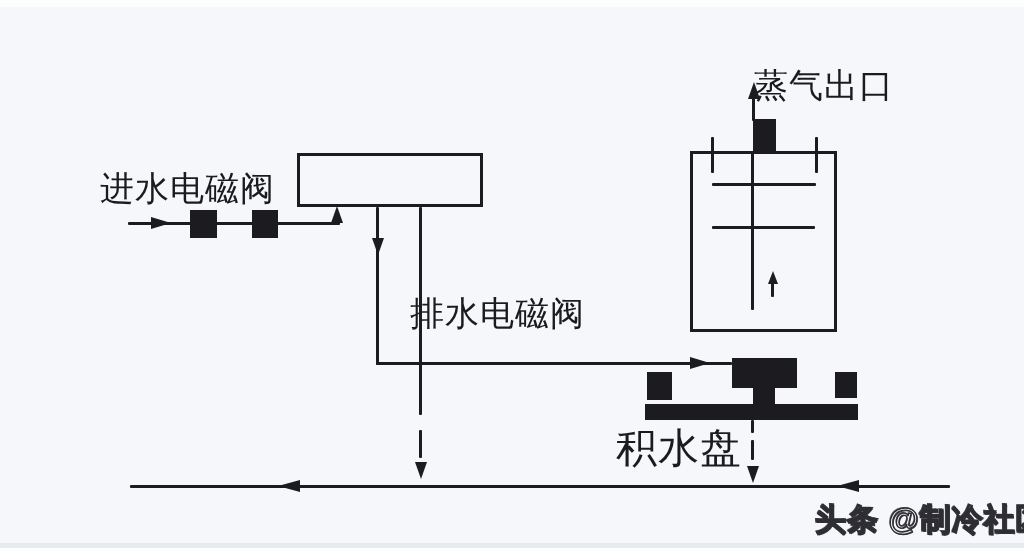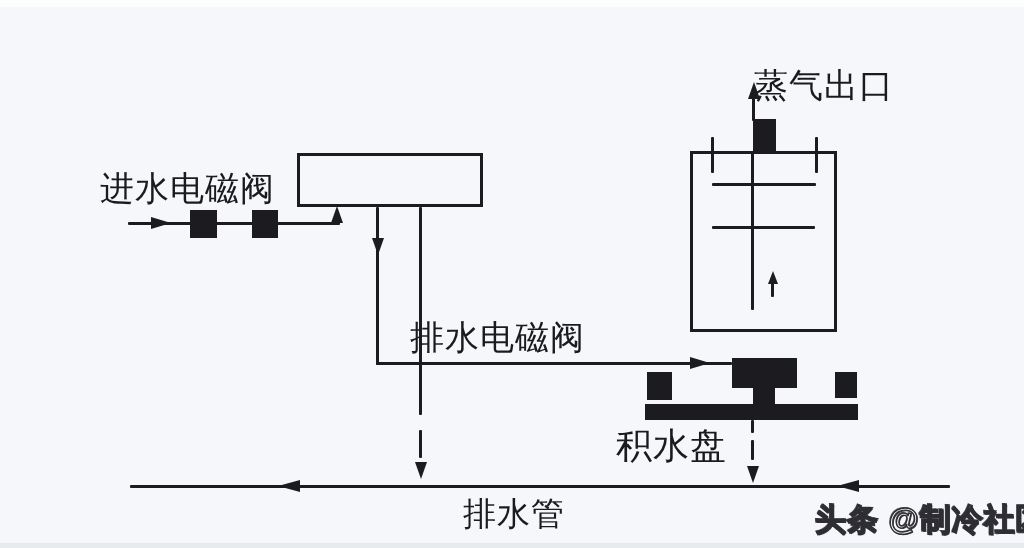--- a/index.html
+++ b/index.html
@@ -64,44 +64,43 @@
   <div class="rect" style="left:297px;top:153px;width:186px;height:54px;"></div>
 
   <div class="vl" style="left:376px;top:207px;height:158px;"></div>
   <div class="arr arr-down" style="left:372px;top:238px;"></div>
   <div class="hl" style="left:376px;top:362px;width:356px;"></div>
   <div class="arr arr-right" style="left:690px;top:357px;"></div>
 
   <div class="vl" style="left:419px;top:207px;height:208px;"></div>
   <div class="vl" style="left:419px;top:430px;height:28px;"></div>
   <div class="arr arr-down" style="left:415px;top:462px;"></div>
-  <div class="label" style="left:410px;top:296px;margin-top:24px;">排水电磁阀</div>
+  <div class="label" style="left:410px;top:296px;">排水电磁阀</div>
 
   <div class="label" style="left:754px;top:71px;font-family:Liberation Mono, monospace;">蒸气出口</div>
   <div class="vl" style="left:752px;top:97px;height:24px;"></div>
   <div class="arr arr-up" style="left:748px;top:82px;"></div>
   <div class="box" style="left:753px;top:119px;width:23px;height:35px;"></div>
   <div class="rect" style="left:690px;top:151px;width:147px;height:181px;"></div>
   <div class="vl" style="left:711px;top:137px;height:36px;"></div>
   <div class="vl" style="left:815px;top:137px;height:36px;"></div>
   <div class="vl" style="left:751px;top:152px;height:158px;"></div>
   <div class="hl" style="left:712px;top:183px;width:104px;"></div>
   <div class="hl" style="left:712px;top:226px;width:103px;"></div>
   <div class="vl" style="left:771px;top:282px;height:15px;"></div>
   <div class="arr arr-up-sm" style="left:768px;top:271px;"></div>
 
   <div class="box" style="left:732px;top:358px;width:65px;height:30px;"></div>
   <div class="box" style="left:753px;top:386px;width:22px;height:20px;"></div>
   <div class="box" style="left:647px;top:372px;width:25px;height:28px;"></div>
   <div class="box" style="left:835px;top:372px;width:22px;height:26px;"></div>
   <div class="box" style="left:645px;top:404px;width:213px;height:16px;"></div>
-  <div class="label" style="left:616px;top:427px;font-size:36px;">积水盘</div>
+  <div class="label" style="left:616px;top:427px;font-size:41px;">积水盘</div>
   <div class="vl" style="left:751px;top:420px;height:13px;"></div>
   <div class="vl" style="left:751px;top:440px;height:20px;"></div>
   <div class="arr arr-down" style="left:747px;top:466px;"></div>
 
   <div class="hl" style="left:130px;top:485px;width:820px;"></div>
   <div class="arr arr-left" style="left:278px;top:480px;"></div>
   <div class="arr arr-left" style="left:837px;top:480px;"></div>
-  <div class="label" style="left:463px;top:497px;font-size:33px;">排水管</div>
 
   <div class="watermark" style="left:815px;top:499px;">头条 @制冷社区</div>
 </div>
 
 </body></html>

